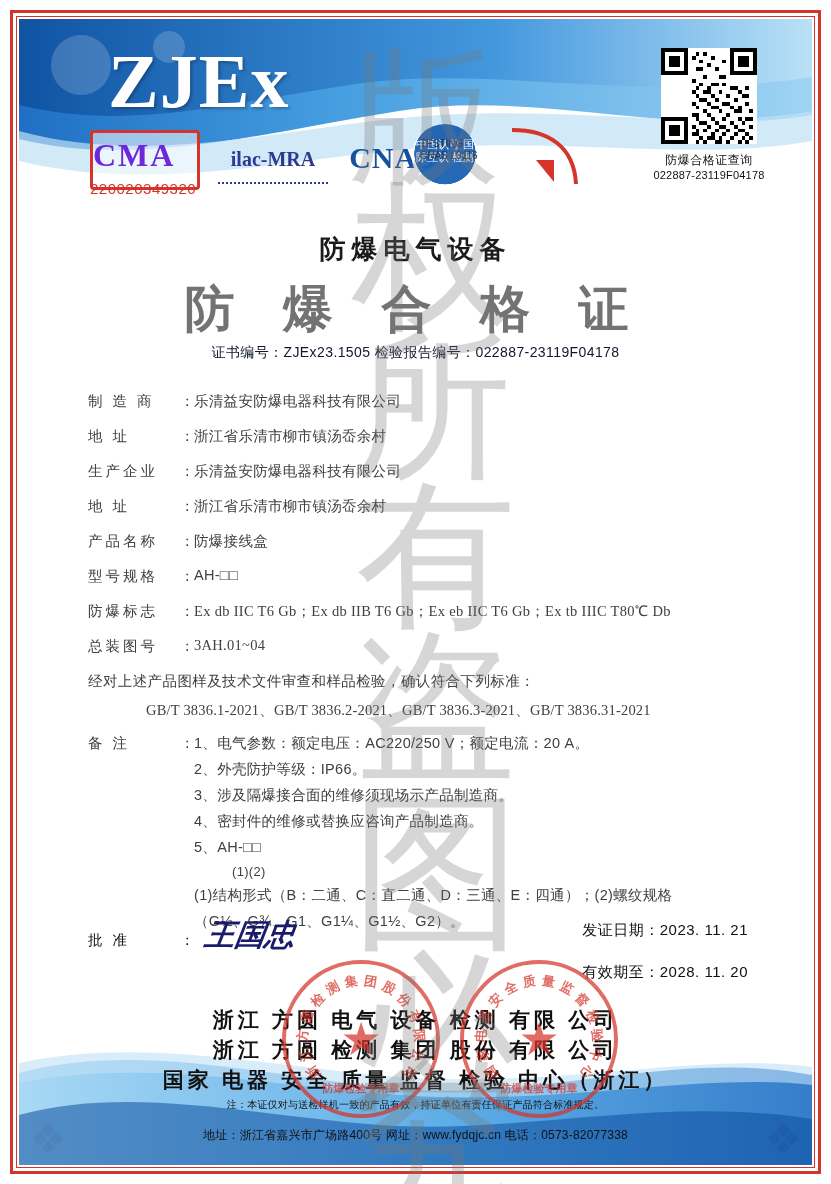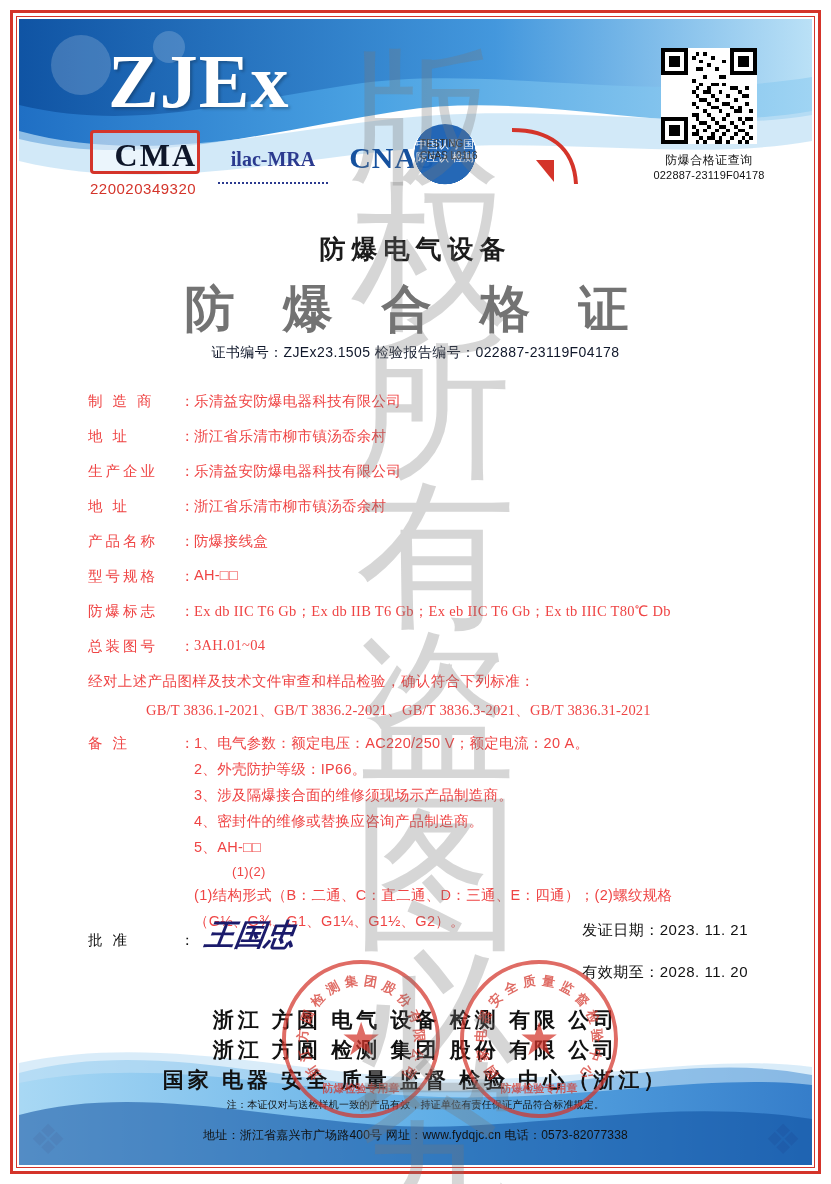--- a/index.html
+++ b/index.html
@@ -77,28 +77,28 @@
     text-shadow: 2px 2px 3px rgba(0,0,0,0.25);
     z-index: 6;
   }
 
   
   .logos { position: absolute; left: 90px; top: 130px; z-index: 6; }
 
   .cma-box {
     position: absolute;
     left: 0px; top: 0px;
-    width: 110px; height: 44px;
+    width: 110px; height: 60px;
     border: 3px solid #d4342a;
     border-radius: 4px;
-    color: #0f172a;
+    color: #6d28d9;
     font-family: "Liberation Serif", serif;
     font-weight: bold;
     font-size: 32px;
-    text-align: right;
+    text-align: left;
     line-height: 44px;
     letter-spacing: 2px;
     box-sizing: border-box;
     background: rgba(255,255,255,0.55);
   }
   .cma-num {
     position: absolute;
     left: 0px; top: 50px;
     width: 120px;
     color: #d4342a;
@@ -225,21 +225,21 @@
     z-index: 5;
   }
 
   
   .body {
     position: absolute;
     left: 88px; top: 392px;
     width: 660px;
     z-index: 5;
     font-size: 14.5px;
-    color: #ef4444;
+    color: #404040;
   }
   .row {
     display: flex;
     align-items: flex-start;
     margin-bottom: 16px;
   }
   .row .lbl {
     width: 92px;
     flex: 0 0 92px;
     letter-spacing: 3px;

